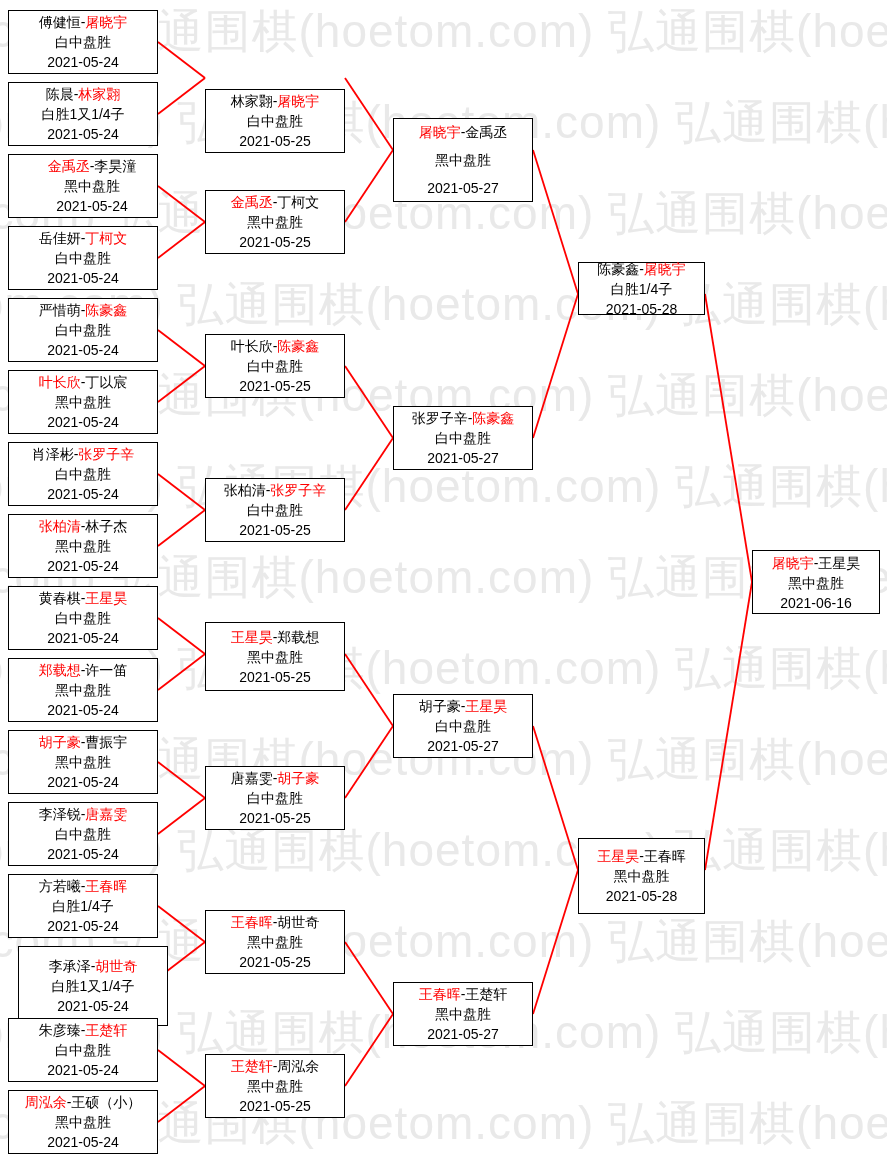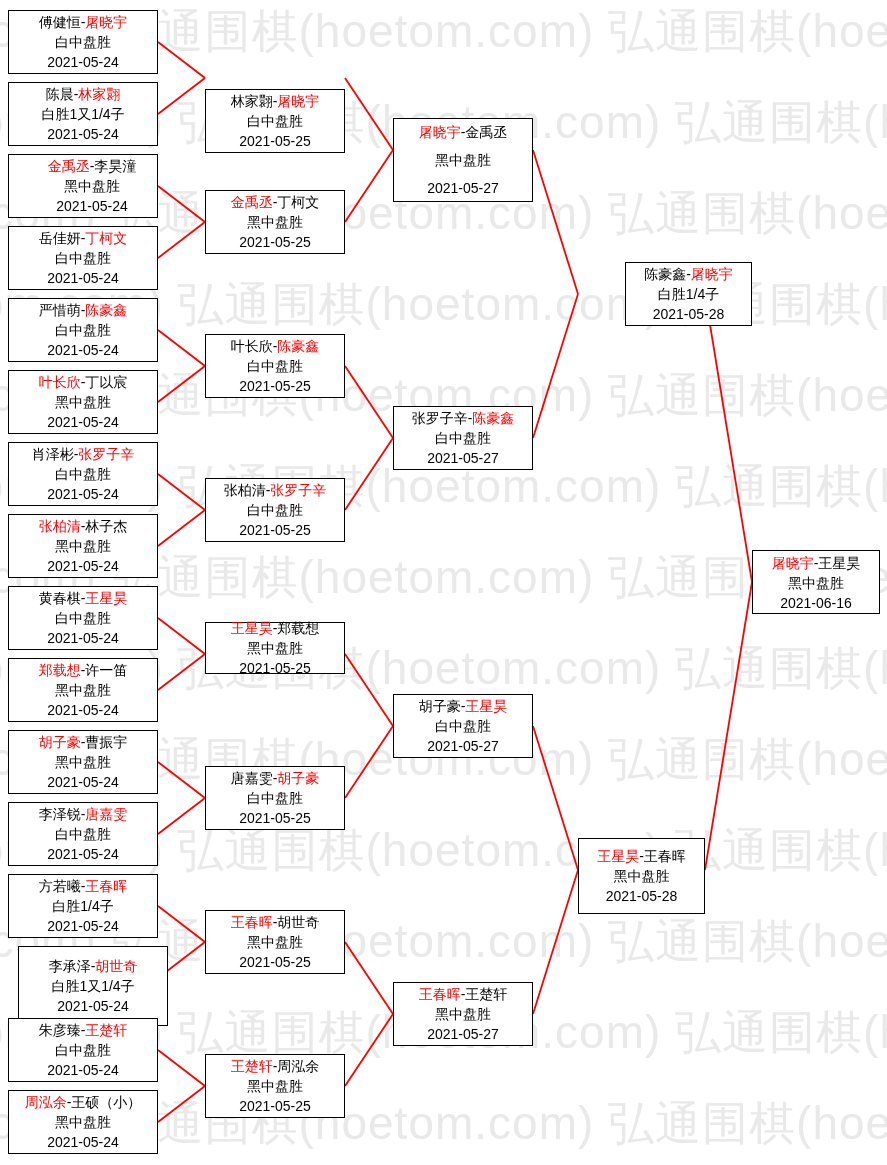--- a/index.html
+++ b/index.html
@@ -203,21 +203,21 @@
     <div class="match-box" style="left: 205px; top: 334px; width: 140px; height: 64px;">
       <div class="match-line"><span>叶长欣</span>-<span class="winner">陈豪鑫</span></div>
       <div class="match-line">白中盘胜</div>
       <div class="match-line">2021-05-25</div>
     </div>
     <div class="match-box" style="left: 205px; top: 478px; width: 140px; height: 64px;">
       <div class="match-line"><span>张柏清</span>-<span class="winner">张罗子辛</span></div>
       <div class="match-line">白中盘胜</div>
       <div class="match-line">2021-05-25</div>
     </div>
-    <div class="match-box" style="left: 205px; top: 622px; width: 140px; height: 52px;">
+    <div class="match-box" style="left: 205px; top: 622px; width: 140px; height: 69px;">
       <div class="match-line"><span class="winner">王星昊</span>-<span>郑载想</span></div>
       <div class="match-line">黑中盘胜</div>
       <div class="match-line">2021-05-25</div>
     </div>
     <div class="match-box" style="left: 205px; top: 766px; width: 140px; height: 64px;">
       <div class="match-line"><span>唐嘉雯</span>-<span class="winner">胡子豪</span></div>
       <div class="match-line">白中盘胜</div>
       <div class="match-line">2021-05-25</div>
     </div>
     <div class="match-box" style="left: 205px; top: 910px; width: 140px; height: 64px;">
@@ -243,21 +243,21 @@
     <div class="match-box" style="left: 393px; top: 694px; width: 140px; height: 64px;">
       <div class="match-line"><span>胡子豪</span>-<span class="winner">王星昊</span></div>
       <div class="match-line">白中盘胜</div>
       <div class="match-line">2021-05-27</div>
     </div>
     <div class="match-box" style="left: 393px; top: 982px; width: 140px; height: 64px;">
       <div class="match-line"><span class="winner">王春晖</span>-<span>王楚轩</span></div>
       <div class="match-line">黑中盘胜</div>
       <div class="match-line">2021-05-27</div>
     </div>
-    <div class="match-box" style="left: 578px; top: 262px; width: 127px; height: 64px; margin-left: 47px;">
+    <div class="match-box" style="left: 578px; top: 262px; width: 127px; height: 53px;">
       <div class="match-line"><span>陈豪鑫</span>-<span class="winner">屠晓宇</span></div>
       <div class="match-line">白胜1/4子</div>
       <div class="match-line">2021-05-28</div>
     </div>
     <div class="match-box" style="left: 578px; top: 838px; width: 127px; height: 76px;">
       <div class="match-line"><span class="winner">王星昊</span>-<span>王春晖</span></div>
       <div class="match-line">黑中盘胜</div>
       <div class="match-line">2021-05-28</div>
     </div>
     <div class="match-box" style="left: 752px; top: 550px; width: 128px; height: 64px; justify-content: flex-end;">

